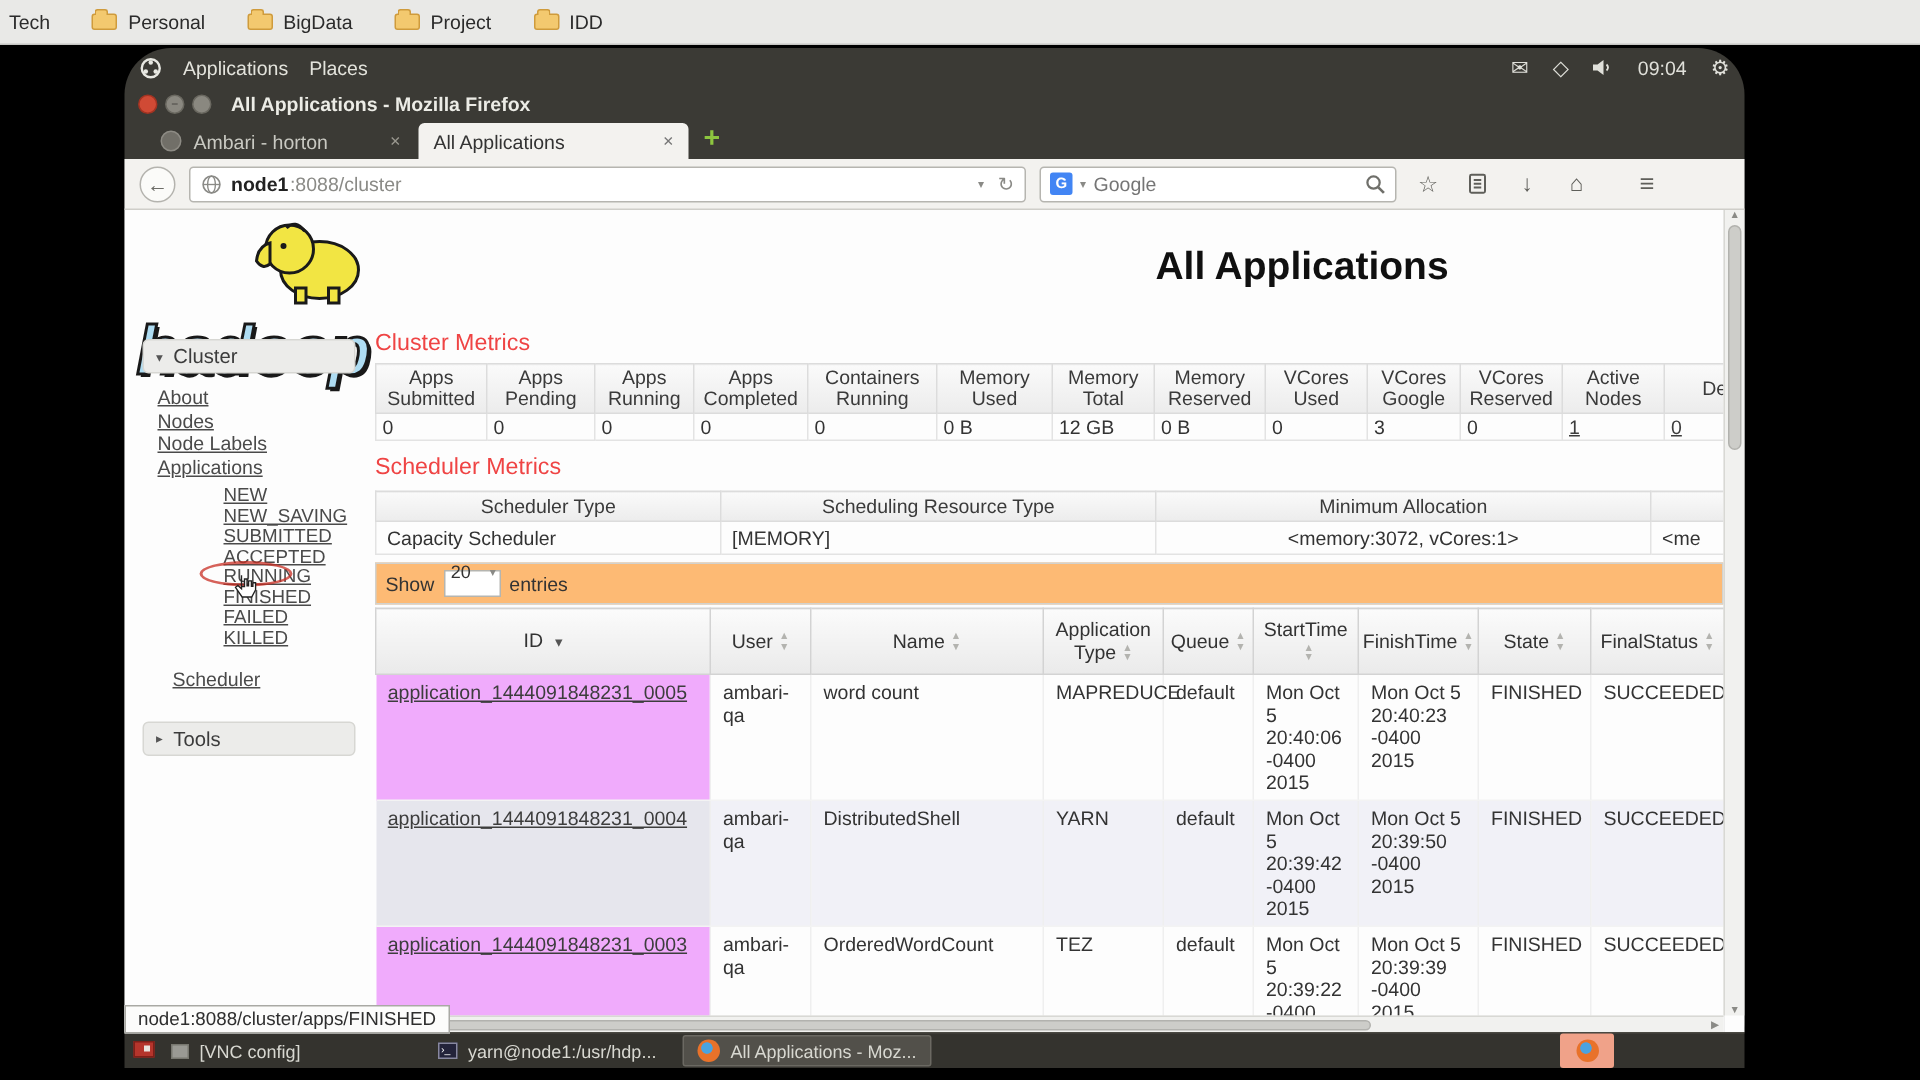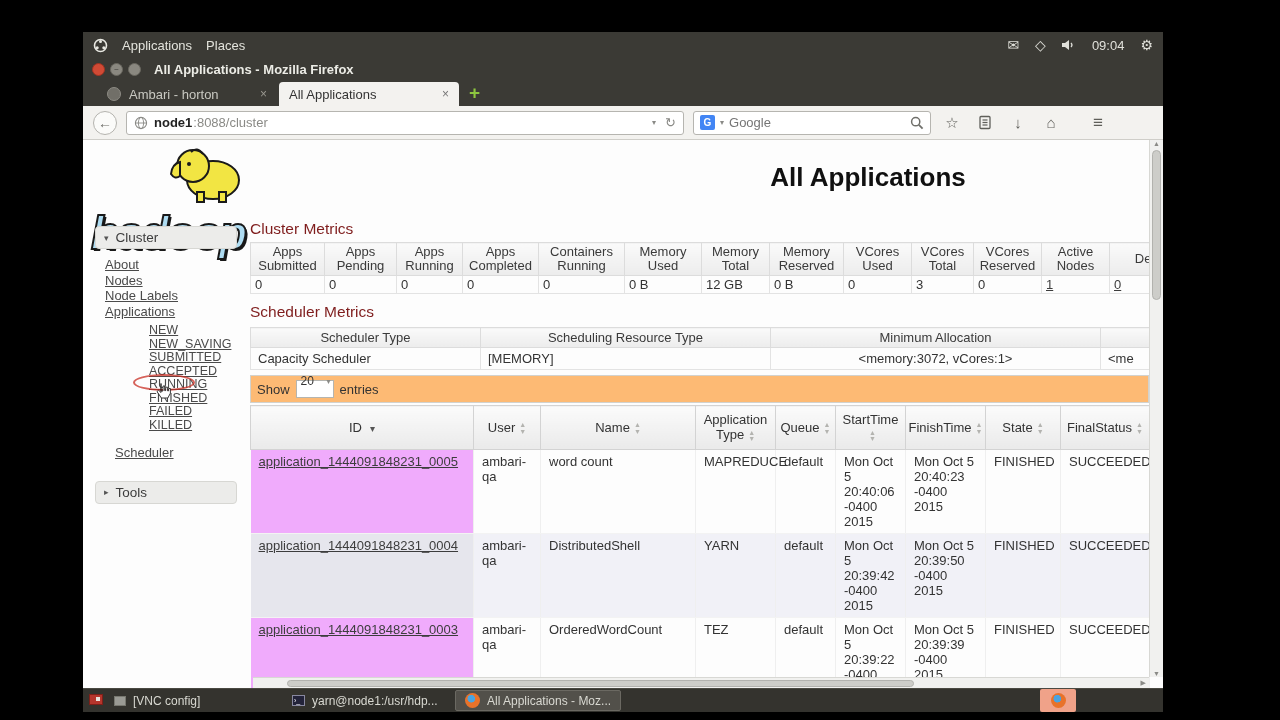--- a/index.html
+++ b/index.html
@@ -11,21 +11,21 @@
   .bookmarks-bar { position:absolute; top:0; left:0; width:100%; height:30px; background:#e9e9e7;
     border-bottom:1px solid #c6c6c3; display:flex; align-items:center; gap:28px; padding-left:6px;
     font-size:13px; color:#2b2b2b; z-index:10; }
   .bm-item { display:flex; align-items:center; gap:7px; cursor:default; }
   .folder-icon { width:17px; height:11px; background:#f3c96f; border:1px solid #cf9b3c; border-radius:2px; position:relative; }
   .folder-icon::before { content:""; position:absolute; top:-4px; left:1px; width:7px; height:3px;
     background:#f3c96f; border:1px solid #cf9b3c; border-bottom:none; border-radius:2px 2px 0 0; }
 
   
   .desktop { position:absolute; left:83px; top:32px; width:1080px; height:680px; display:flex;
-    flex-direction:column; background:#3b3a35; }
+    flex-direction:column; background:#3b3a35;border-radius:31px; }
 
   .panel { height:26px; display:flex; align-items:center; padding:0 10px; color:#e3e3dc; font-size:13px; gap:16px; flex:0 0 26px; }
   .panel-left { display:flex; align-items:center; gap:14px; }
   .panel-right { margin-left:auto; display:flex; align-items:center; gap:16px; font-size:13px; color:#e0e0da; }
   .panel-glyph { font-size:14px; }
 
   .titlebar { height:22px; display:flex; align-items:center; gap:5px; padding:0 9px; flex:0 0 22px; }
   .wb { width:13px; height:13px; border-radius:50%; font-size:8px; line-height:12px; text-align:center; }
   .wb-close { background:#d04a35; border:1px solid #a33322; color:#7e2013; }
   .wb-min, .wb-max { background:#8a8880; border:1px solid #6a6860; color:#403f3a; }
@@ -70,21 +70,21 @@
     display:flex; align-items:center; gap:7px; color:#3c3c3c; font-size:13.5px; }
   .tri { font-size:9px; color:#555; }
   .side-links { padding:9px 0 10px 10px; display:flex; flex-direction:column; gap:1px; }
   .navlink { color:#4a4a4a; text-decoration:underline; line-height:14.5px; cursor:pointer; }
   .sub-links { padding:4px 0 6px 44px; display:flex; flex-direction:column; gap:0; }
   .sub-links .navlink { line-height:13.5px; font-size:12.5px; }
   .sched-link { padding:6px 0 0 10px; }
   .tools-pill { margin-top:10px; }
 
   .main { position:absolute; left:167px; top:80px; width:899px; }
-  .sec-heading { font-size:15.5px; font-weight:normal; color:#7f1d1d; margin:0 0 4px; }
+  .sec-heading { font-size:15.5px; font-weight:normal; color:#ef4444; margin:0 0 4px; }
   .clip { width:100%; overflow:hidden; }
   table { border-collapse:collapse; table-layout:fixed; font-size:13px; }
   .metrics-table { width:940px; }
   .metrics-table th { background:linear-gradient(#fafafa,#ececec); border:1px solid #dcdcdc;
     font-weight:normal; color:#3a3a3a; padding:2px 1px; text-align:center; line-height:14px; height:32px; }
   .metrics-table td { border:1px solid #e3e3e3; border-top:none; padding:1px 4px; text-align:left; height:17px; }
   .sched-table { width:990px; margin-top:2px; }
   .sched-table th { background:linear-gradient(#fafafa,#ececec); border:1px solid #dcdcdc;
     font-weight:normal; color:#3a3a3a; padding:2px; text-align:center; height:19px; }
   .sched-table td { border:1px solid #e3e3e3; border-top:none; padding:3px 7px; height:20px; }
@@ -138,20 +138,41 @@
   .ff-ball { width:15px; height:15px; border-radius:50%;
     background:radial-gradient(circle at 42% 38%, #4aa3e0 0 28%, #e8722a 32% 72%, #c7571c 100%); }
   .ff-launcher { position:absolute; left:957px; top:0; width:36px; height:23px; background:#f0a289;
     display:flex; align-items:center; justify-content:center; border-radius:2px; }
 </style>
 </head>
 <body>
 
 <div class="screen">
 
+  <div class="bookmarks-bar">
+    <div class="bm-item">
+      <span>Tech</span>
+    </div>
+    <div class="bm-item">
+      <span class="folder-icon"></span>
+      <span>Personal</span>
+    </div>
+    <div class="bm-item">
+      <span class="folder-icon"></span>
+      <span>BigData</span>
+    </div>
+    <div class="bm-item">
+      <span class="folder-icon"></span>
+      <span>Project</span>
+    </div>
+    <div class="bm-item">
+      <span class="folder-icon"></span>
+      <span>IDD</span>
+    </div>
+  </div>
 
   <div class="desktop">
 
     <div class="panel">
       <div class="panel-left">
         <svg width="15" height="15" viewBox="0 0 15 15">
           <circle cx="7.5" cy="7.5" r="6" fill="none" stroke="#e8e8e2" stroke-width="1.6"></circle>
           <circle cx="7.5" cy="3.6" r="1.5" fill="#e8e8e2"></circle>
           <circle cx="4.2" cy="9.7" r="1.5" fill="#e8e8e2"></circle>
           <circle cx="10.8" cy="9.7" r="1.5" fill="#e8e8e2"></circle>
@@ -303,21 +324,21 @@
                 <tr>
               <th>Apps Submitted</th>
               <th>Apps Pending</th>
               <th>Apps Running</th>
               <th>Apps Completed</th>
               <th>Containers Running</th>
               <th>Memory Used</th>
               <th>Memory Total</th>
               <th>Memory Reserved</th>
               <th>VCores Used</th>
-              <th>VCores Total</th>
+              <th>VCores Google</th>
               <th>VCores Reserved</th>
               <th>Active Nodes</th>
               <th>Deco</th>
             </tr>
             <tr>
               <td>0</td>
               <td>0</td>
               <td>0</td>
               <td>0</td>
               <td>0</td>
@@ -459,20 +480,21 @@
         <span>▲</span>
         <div class="vthumb"></div>
         <span class="vdown">▼</span>
       </div>
       <div class="hscroll">
         <div class="hthumb"></div>
         <span class="harrow">▶</span>
       </div>
     </div>
 
+    <div class="status-tip">node1:8088/cluster/apps/FINISHED</div>
 
     <div class="taskbar">
       <span class="mini-red"></span>
       <div class="task-item" style="left:22px">
         <span class="vnc-ico"></span>
         <span>[VNC config]</span>
       </div>
       <div class="task-item" style="left:200px">
         <span class="term-ico">›_</span>
         <span>yarn@node1:/usr/hdp...</span>

